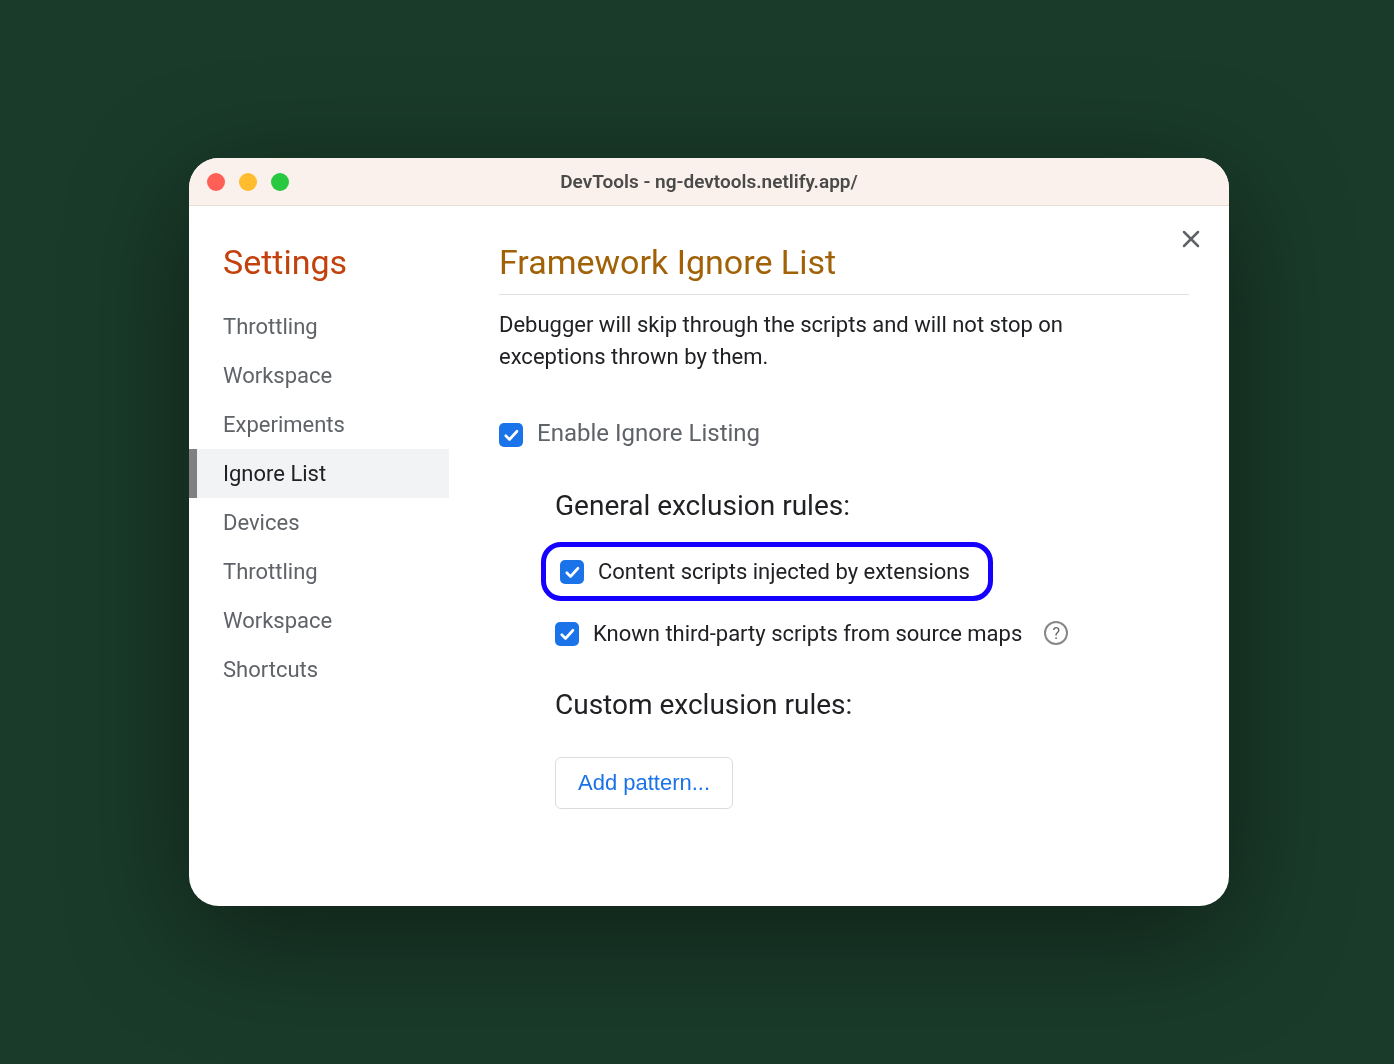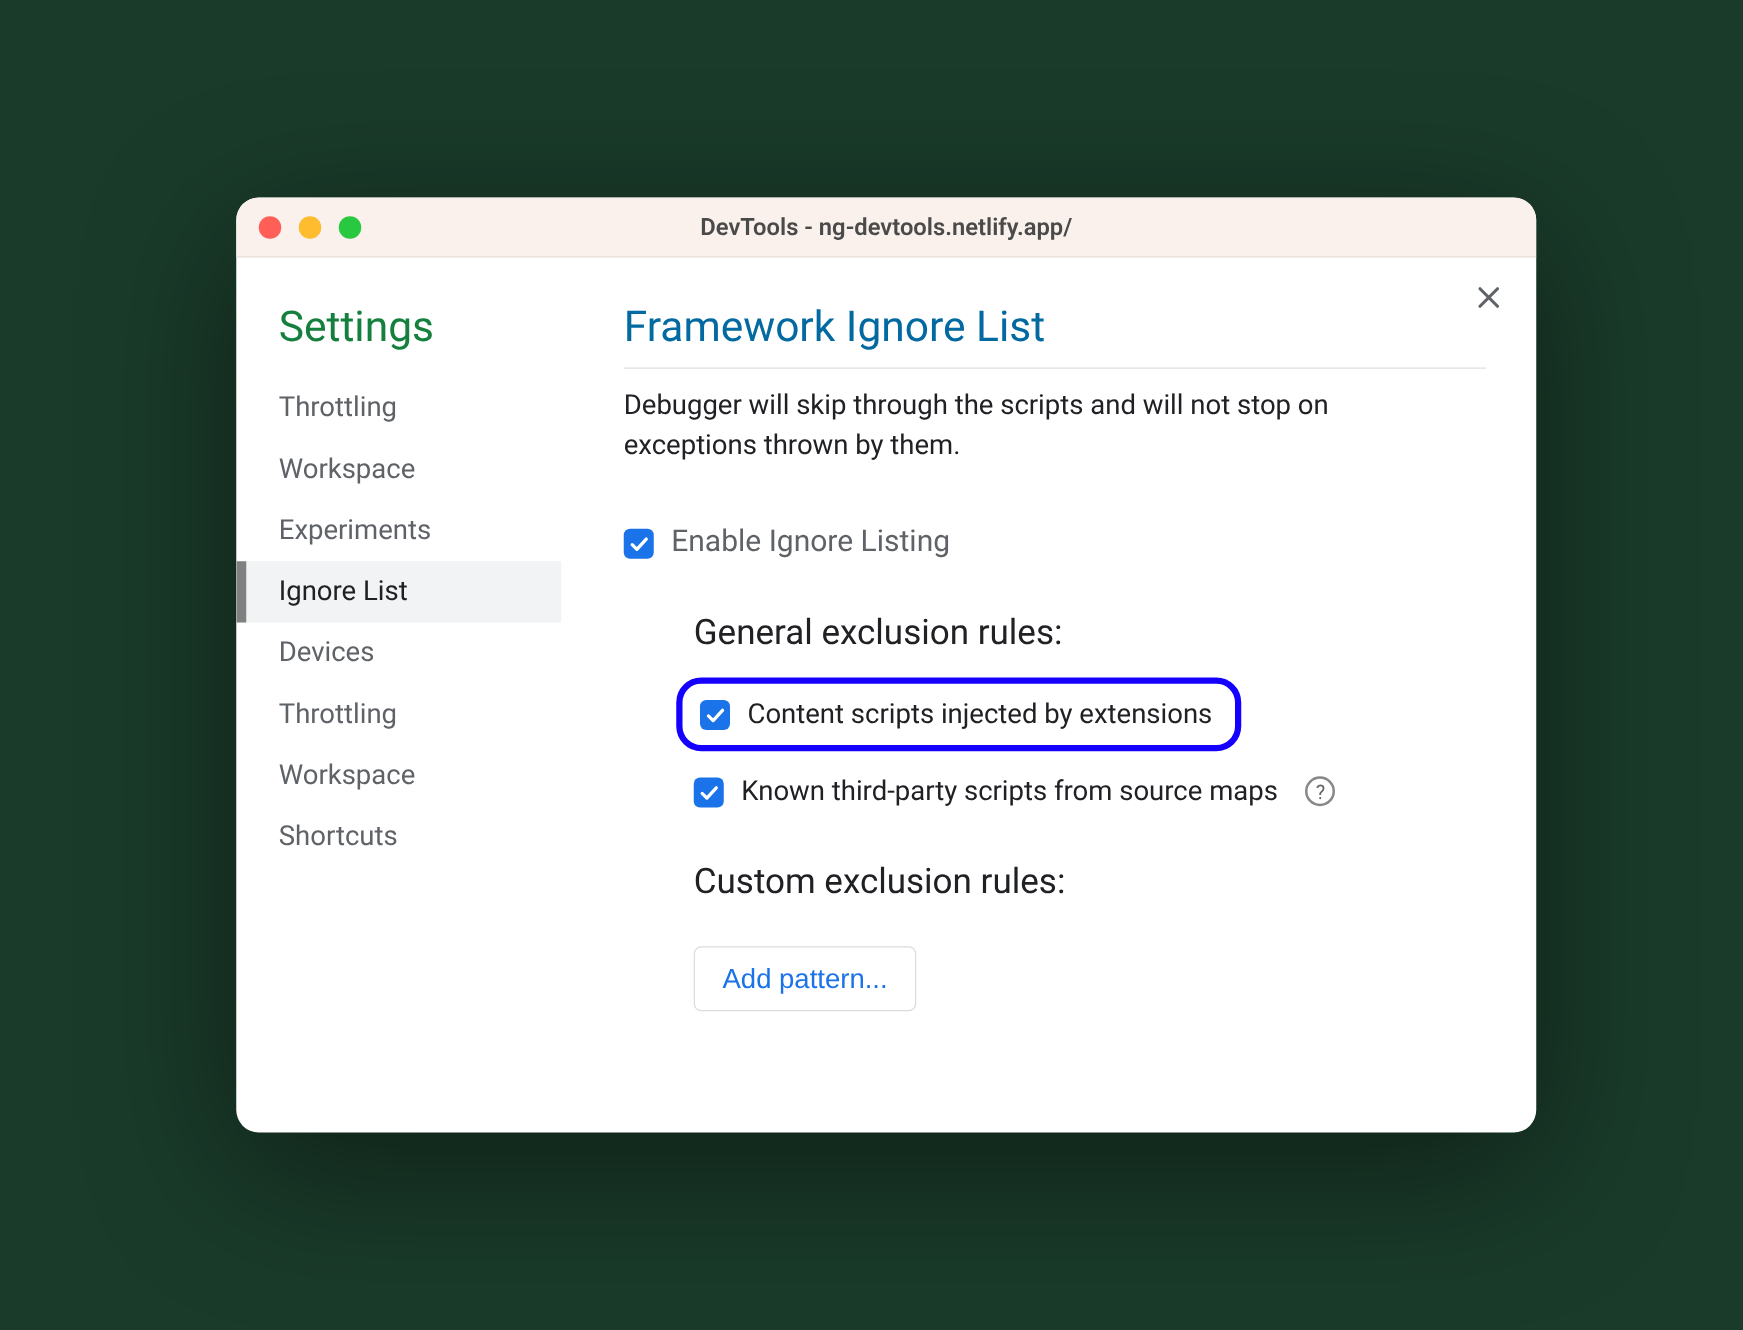--- a/index.html
+++ b/index.html
@@ -12,21 +12,21 @@
   .stage {
     width: 1394px; height: 1064px;
     display: flex; align-items: center; justify-content: center;
   }
   .shadow-wrap {
     filter: drop-shadow(0 30px 60px rgba(0,0,0,0.45));
   }
   .window {
     width: 1040px;
     background: #ffffff;
-    border-radius: 18px;
+    border-radius: 30px;
     overflow: hidden;
     margin-left: 24px;
   }
   .titlebar {
     height: 48px;
     background: #faf1ec;
     display: flex; align-items: center;
     position: relative;
     border-bottom: 1px solid #e8ded7;
   }
@@ -61,21 +61,21 @@
   }
 
   .sidebar {
     width: 260px;
     flex: 0 0 260px;
     padding-left: 30px;
   }
   .sidebar-title {
     font-size: 34px;
     font-weight: 400;
-    color: #15803d;
+    color: #c2410c;
     margin: 6px 0 20px 4px;
   }
   .nav-item {
     font-size: 22px;
     color: #5f6368;
     padding: 12px 0 12px 4px;
     cursor: pointer;
   }
   .nav-item.active {
     background: #f1f3f4;
@@ -92,21 +92,21 @@
     background: #808080;
   }
 
   .main {
     flex: 1;
     padding: 0 40px 0 50px;
   }
   .panel-title {
     font-size: 34px;
     font-weight: 400;
-    color: #0369a1;
+    color: #a16207;
     margin: 6px 0 14px 0;
     padding-bottom: 12px;
     border-bottom: 1px solid #e0e0e0;
   }
   .panel-desc {
     font-size: 22px;
     color: #202124;
     line-height: 1.45;
     margin-bottom: 46px;
     max-width: 640px;

